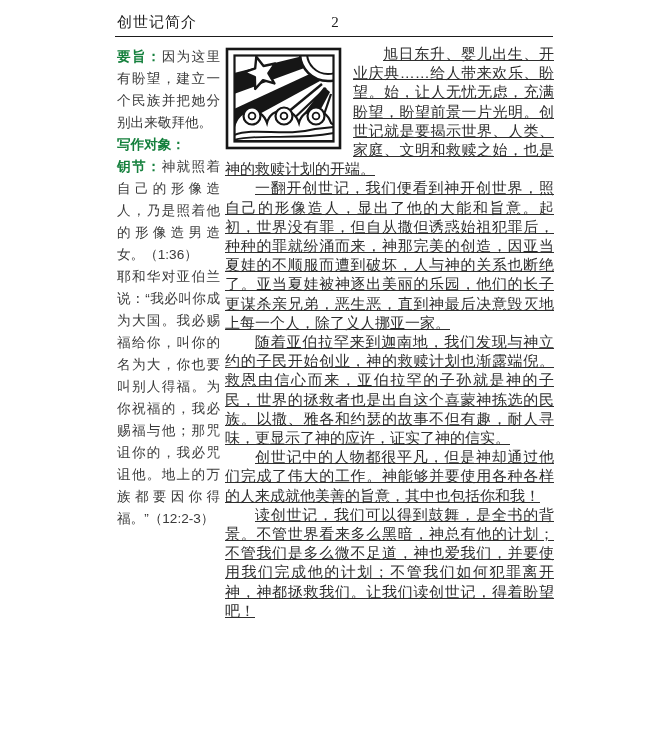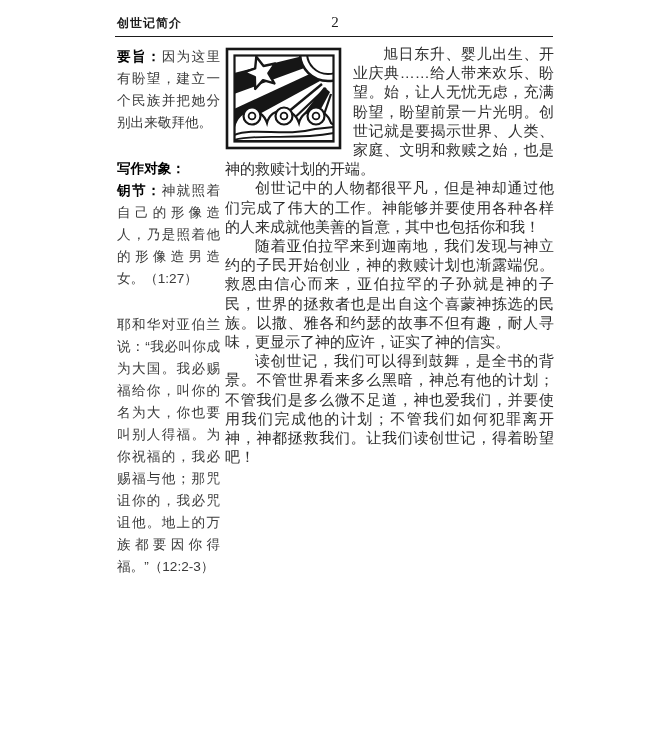--- a/index.html
+++ b/index.html
@@ -1,33 +1,33 @@
 <!DOCTYPE html>
 <html><head>
 <meta charset="utf-8">
 <style>
   html,body{margin:0;padding:0;background:#ffffff;}
   body{width:650px;height:750px;font-family:"Liberation Sans",sans-serif;color:#2e2e2e;}
   .page{position:relative;width:650px;height:750px;background:#fff;overflow:hidden;}
 
   .header{position:absolute;left:117px;top:13px;width:436px;height:22px;}
-  .header .title{font-size:12px;font-weight:bold;color:#1c1c1c;letter-spacing:1px;}
+  .header .title{font-size:15px;font-weight:normal;color:#1c1c1c;letter-spacing:1px;}
   .header .pageno{position:absolute;left:0;width:100%;top:1px;text-align:center;
     font-family:"Liberation Serif",serif;font-size:15px;color:#1c1c1c;}
   .rule{position:absolute;left:115px;top:36px;width:438px;border-top:1.7px solid #1b1b1b;}
 
   .sidebar{position:absolute;left:117px;top:46px;width:103px;
     font-size:13.6px;line-height:22px;color:#3a3a3a;text-align:justify;}
   .sb-item{margin:0;}
-  .sb-label{font-weight:bold;color:#000000;}
-  .sb-block{display:block;margin-top:24px;}
+  .sb-label{font-weight:bold;color:#15803d;}
+  .sb-block{display:block;}
 
   .main{position:absolute;left:225px;top:44px;width:329px;
     font-size:15px;line-height:19.2px;color:#2e2e2e;text-align:justify;}
-  .main p{margin:0;text-indent:2em;}
+  .main p{margin:0;text-indent:2em;text-decoration:underline;}
 
   .illu{float:left;width:118px;height:106px;margin:3px 10px 3px 0;}
   .illu svg{display:block;width:118px;height:104px;}
 </style>
 </head>
 <body>
 
 <div class="page">
 
   <div class="header">
@@ -37,21 +37,21 @@
   <div class="rule"></div>
 
   <aside class="sidebar">
     <div class="sb-item">
       <span class="sb-label">要旨：</span><span>因为这里有盼望，建立一个民族并把她分别出来敬拜他。</span>
     </div>
     <div class="sb-item">
       <span class="sb-label sb-block">写作对象：</span>
     </div>
     <div class="sb-item">
-      <span class="sb-label">钥节：</span><span>神就照着自己的形像造人，乃是照着他的形像造男造女。（1:27）</span>
+      <span class="sb-label">钥节：</span><span>神就照着自己的形像造人，乃是照着他的形像造男造女。（1:36）</span>
       <span class="sb-block">耶和华对亚伯兰说：“我必叫你成为大国。我必赐福给你，叫你的名为大，你也要叫别人得福。为你祝福的，我必赐福与他；那咒诅你的，我必咒诅他。地上的万族都要因你得福。”（12:2-3）</span>
     </div>
   </aside>
 
   <main class="main">
     <div class="illu">
       <svg viewBox="0 0 118 104" xmlns="http://www.w3.org/2000/svg">
         <defs>
           <clipPath id="artclip">
               <rect x="9.5" y="8.5" width="99" height="86"></rect>
@@ -81,18 +81,19 @@
           <circle cx="27" cy="69" r="3.4" fill="#ffffff" stroke="#161616" stroke-width="1.8"></circle>
           <circle cx="59" cy="69" r="8.5" fill="#ffffff" stroke="#161616" stroke-width="2.2"></circle>
           <circle cx="59" cy="69" r="3.4" fill="#ffffff" stroke="#161616" stroke-width="1.8"></circle>
           <circle cx="91" cy="69" r="8.5" fill="#ffffff" stroke="#161616" stroke-width="2.2"></circle>
           <circle cx="91" cy="69" r="3.4" fill="#ffffff" stroke="#161616" stroke-width="1.8"></circle>
         </g>
         <rect x="9.5" y="8.5" width="99" height="86" fill="none" stroke="#161616" stroke-width="2.2"></rect>
       </svg>
     </div>
     <p>旭日东升、婴儿出生、开业庆典……给人带来欢乐、盼望。始，让人无忧无虑，充满盼望，盼望前景一片光明。创世记就是要揭示世界、人类、家庭、文明和救赎之始，也是神的救赎计划的开端。</p>
+    <p>一翻开创世记，我们便看到神开创世界，照自己的形像造人，显出了他的大能和旨意。起初，世界没有罪，但自从撒但诱惑始祖犯罪后，种种的罪就纷涌而来，神那完美的创造，因亚当夏娃的不顺服而遭到破坏，人与神的关系也断绝了。亚当夏娃被神逐出美丽的乐园，他们的长子更谋杀亲兄弟，恶生恶，直到神最后决意毁灭地上每一个人，除了义人挪亚一家。</p>
+    <p>随着亚伯拉罕来到迦南地，我们发现与神立约的子民开始创业，神的救赎计划也渐露端倪。救恩由信心而来，亚伯拉罕的子孙就是神的子民，世界的拯救者也是出自这个喜蒙神拣选的民族。以撒、雅各和约瑟的故事不但有趣，耐人寻味，更显示了神的应许，证实了神的信实。</p>
     <p>创世记中的人物都很平凡，但是神却通过他们完成了伟大的工作。神能够并要使用各种各样的人来成就他美善的旨意，其中也包括你和我！</p>
-    <p>随着亚伯拉罕来到迦南地，我们发现与神立约的子民开始创业，神的救赎计划也渐露端倪。救恩由信心而来，亚伯拉罕的子孙就是神的子民，世界的拯救者也是出自这个喜蒙神拣选的民族。以撒、雅各和约瑟的故事不但有趣，耐人寻味，更显示了神的应许，证实了神的信实。</p>
     <p>读创世记，我们可以得到鼓舞，是全书的背景。不管世界看来多么黑暗，神总有他的计划；不管我们是多么微不足道，神也爱我们，并要使用我们完成他的计划；不管我们如何犯罪离开神，神都拯救我们。让我们读创世记，得着盼望吧！</p>
   </main>
 
 </div>
 
 </body></html>

